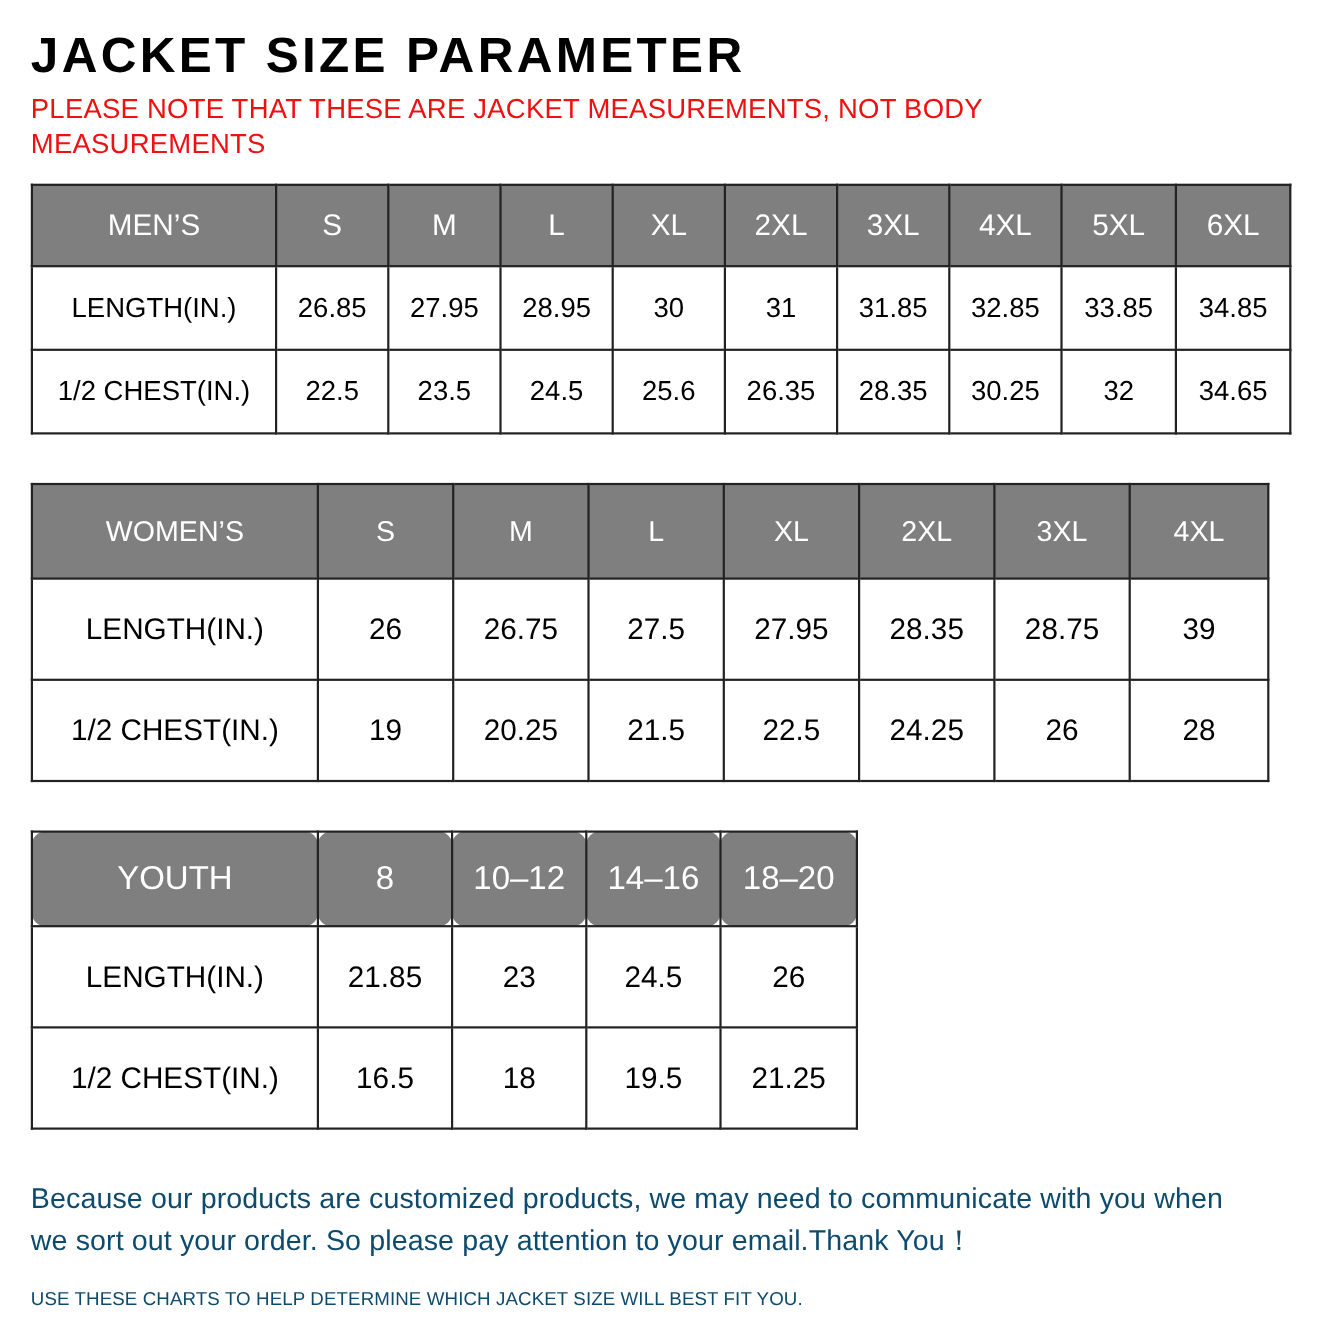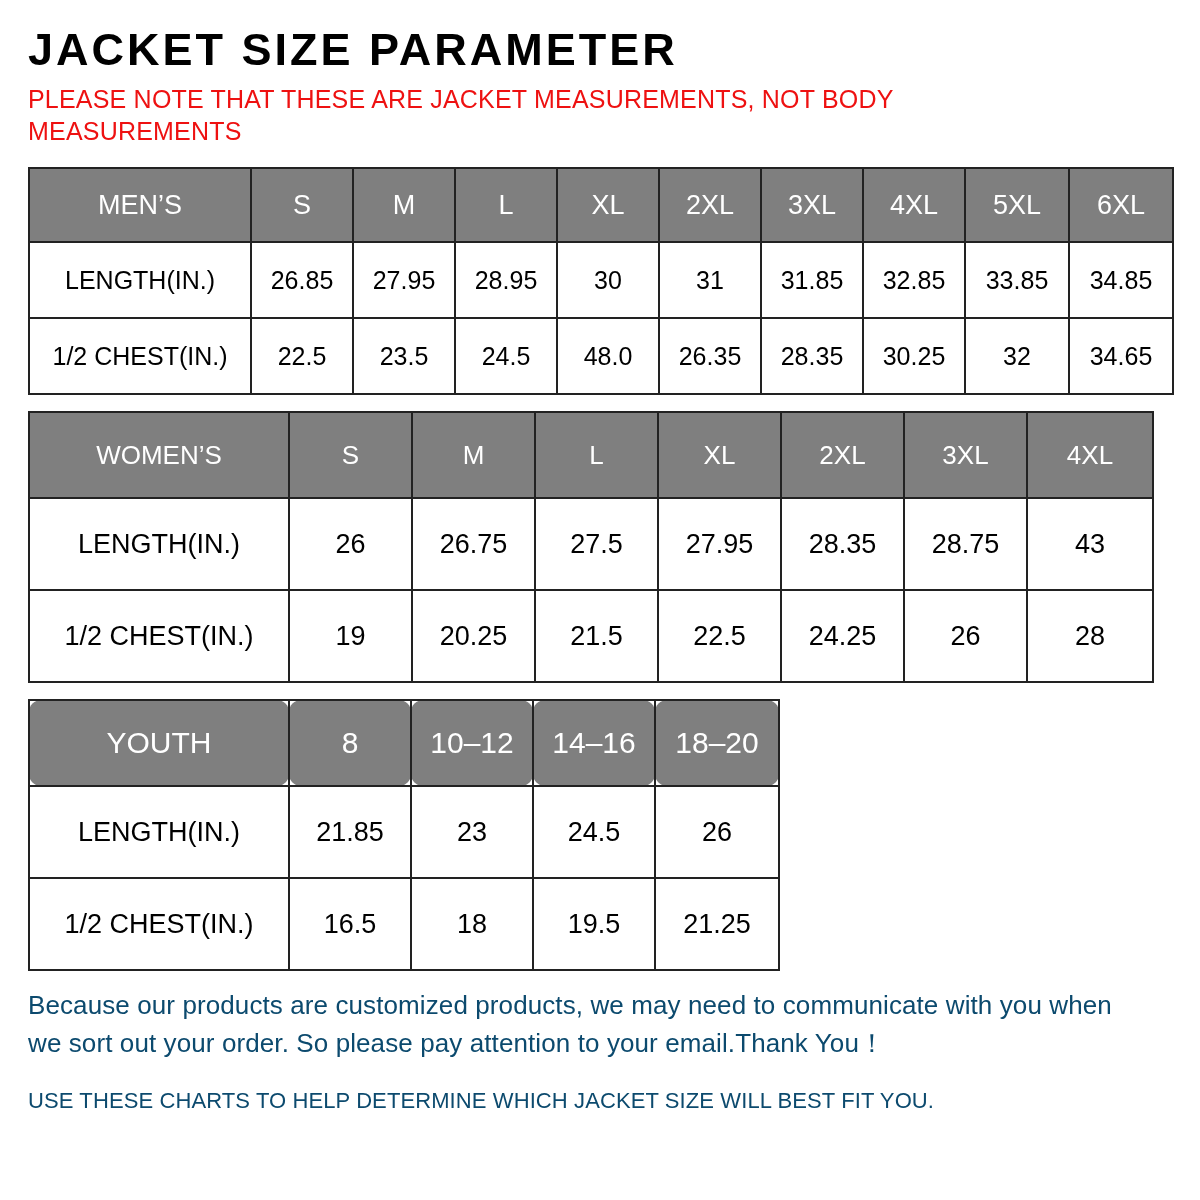--- a/index.html
+++ b/index.html
@@ -33,21 +33,21 @@
     color: #ee1111;
     font-size: 25px;
     line-height: 1.28;
     letter-spacing: 0.2px;
     margin: 0 0 20px 0;
     max-width: 980px;
   }
   table.size {
     border-collapse: collapse;
     table-layout: fixed;
-    margin-bottom: 16px;
+    margin-bottom: 44px;
     padding-left: 35px;
   }
   table.size td, table.size th {
     border: 2px solid #222;
     text-align: center;
     vertical-align: middle;
     font-weight: normal;
     color: #000;
     background: #fff;
   }
@@ -108,21 +108,21 @@
     line-height: 1.45;
     letter-spacing: 0.1px;
     margin-top: 14px;
     max-width: 1140px;
   }
   .footer p {
     margin: 0 0 22px 0;
   }
   .footer p:last-child {
     margin-bottom: 0;
-    font-size: 22px;
+    font-size: 17px;
   }
 </style>
 </head>
 <body>
 
 <div class="page">
 
   <h1 class="title">JACKET SIZE PARAMETER</h1>
 
   <p class="note">PLEASE NOTE THAT THESE ARE JACKET MEASUREMENTS, NOT BODY MEASUREMENTS</p>
@@ -165,21 +165,21 @@
         <td>31.85</td>
         <td>32.85</td>
         <td>33.85</td>
         <td>34.85</td>
       </tr>
       <tr>
         <td class="lbl">1/2 CHEST(IN.)</td>
         <td>22.5</td>
         <td>23.5</td>
         <td>24.5</td>
-        <td>48.0</td>
+        <td>25.6</td>
         <td>26.35</td>
         <td>28.35</td>
         <td>30.25</td>
         <td>32</td>
         <td>34.65</td>
       </tr>
     </tbody>
   </table>
 
   <table class="size" id="womens-table">
@@ -207,21 +207,21 @@
     </thead>
     <tbody>
       <tr>
         <td class="lbl">LENGTH(IN.)</td>
         <td>26</td>
         <td>26.75</td>
         <td>27.5</td>
         <td>27.95</td>
         <td>28.35</td>
         <td>28.75</td>
-        <td>43</td>
+        <td>39</td>
       </tr>
       <tr>
         <td class="lbl">1/2 CHEST(IN.)</td>
         <td>19</td>
         <td>20.25</td>
         <td>21.5</td>
         <td>22.5</td>
         <td>24.25</td>
         <td>26</td>
         <td>28</td>

